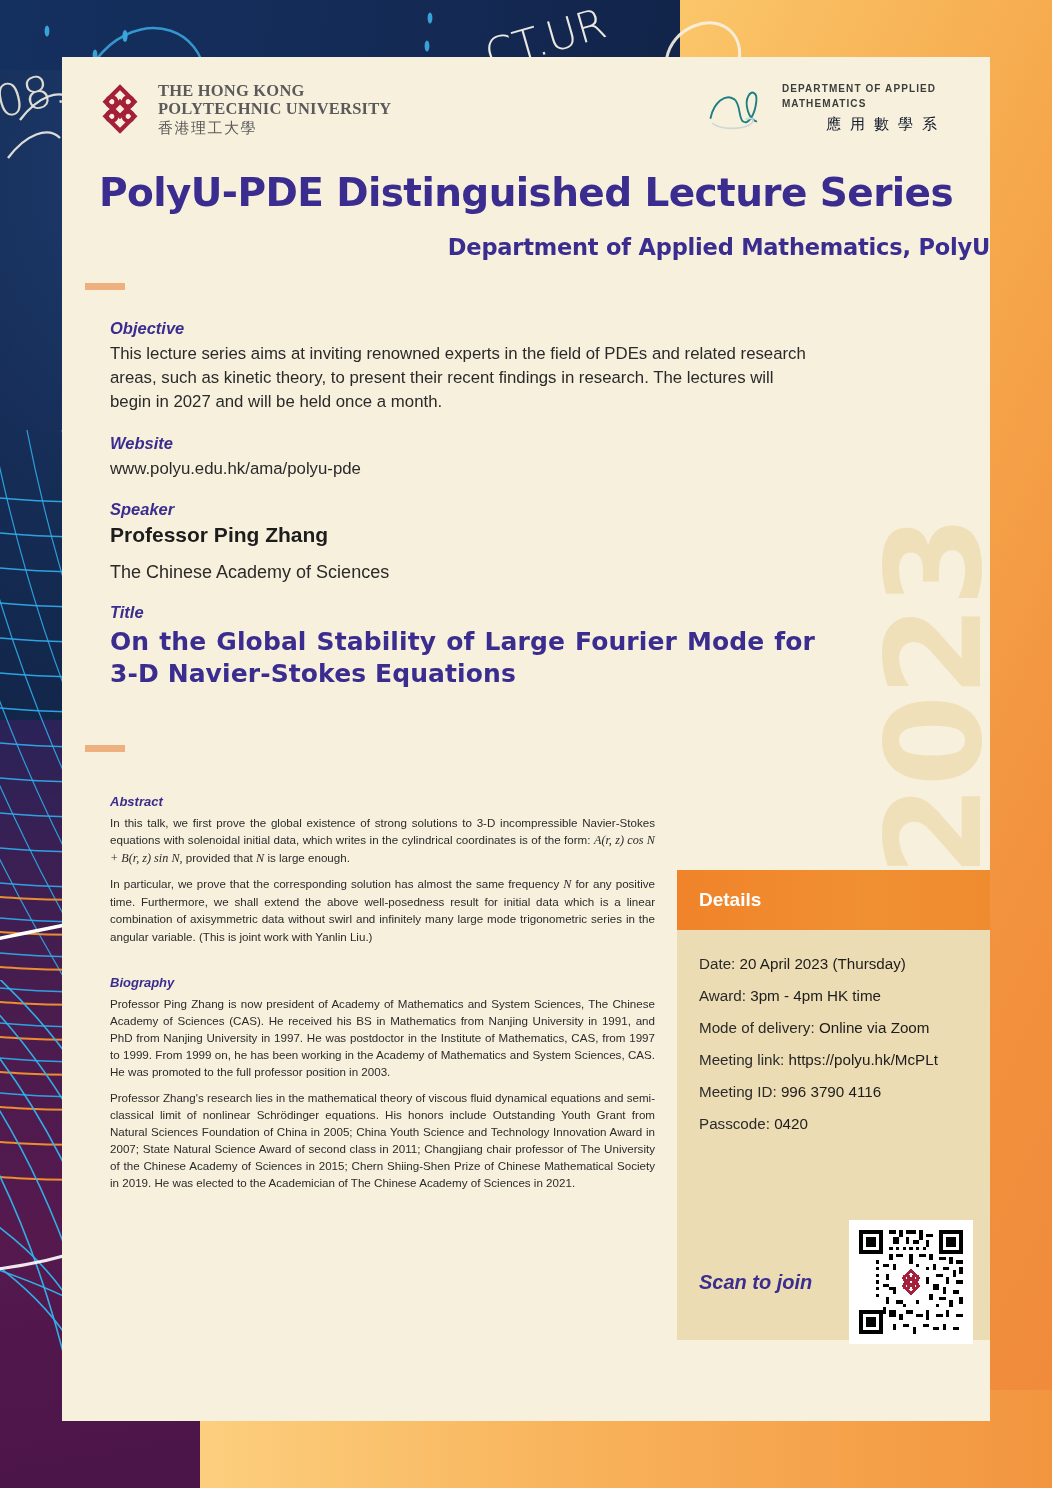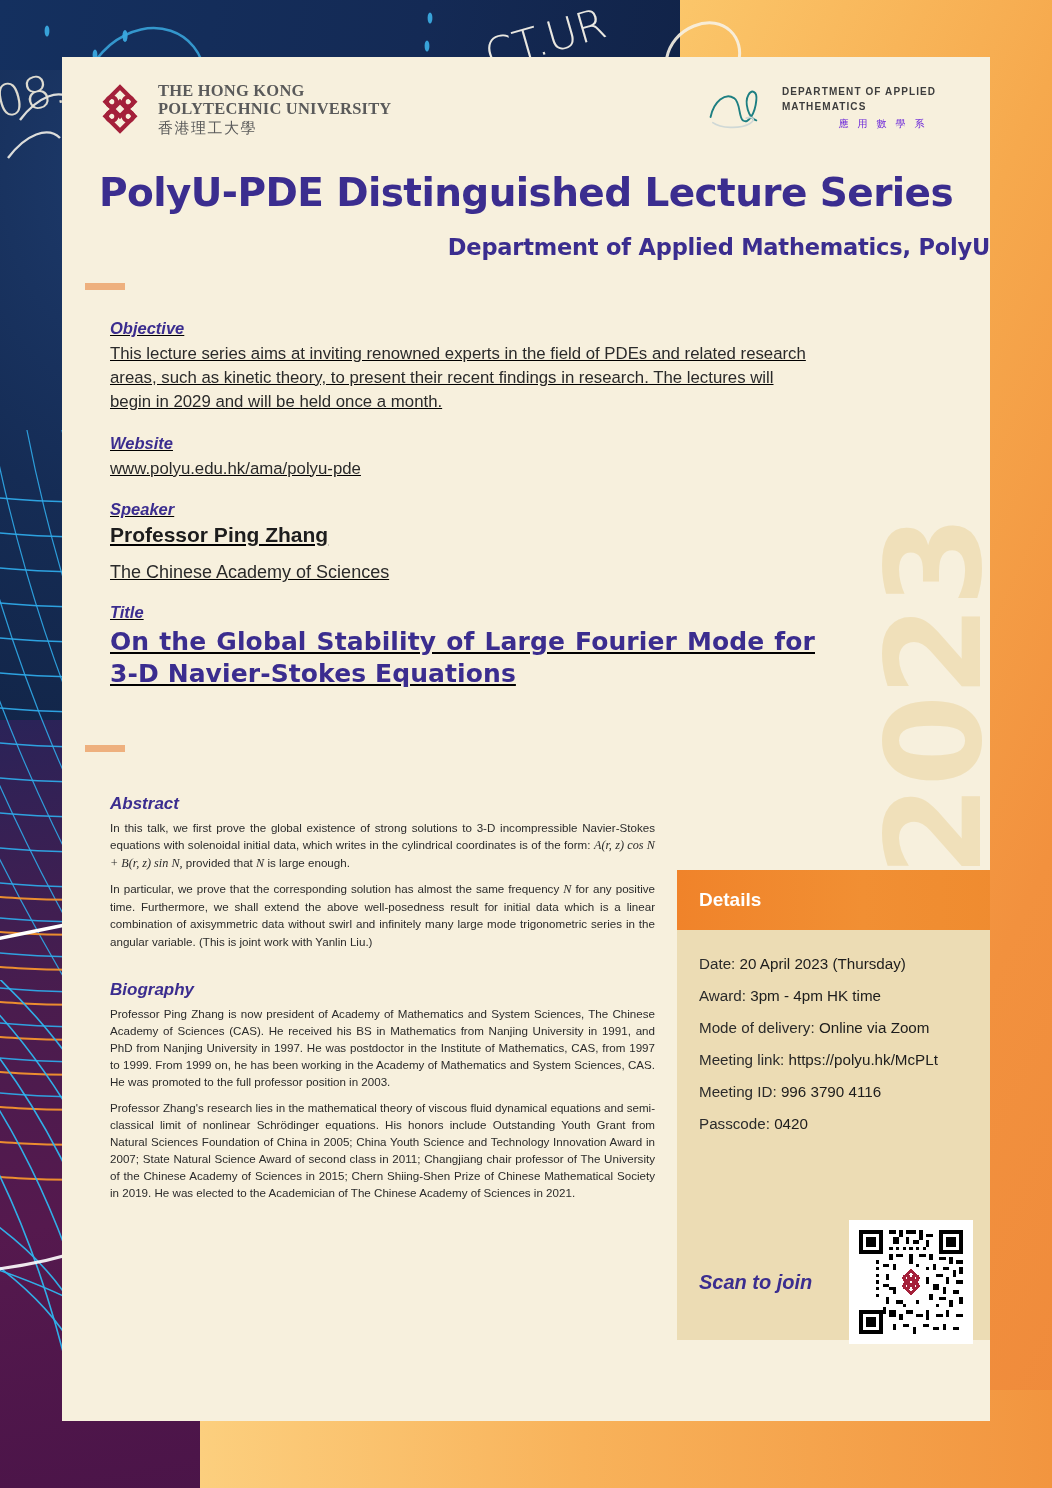--- a/index.html
+++ b/index.html
@@ -80,21 +80,21 @@
     font-size:16.5px; color:#5a5a5a; letter-spacing:.2px;
     font-variant: small-caps; font-weight:600;
   }
   .polyu-cn { font-size:15px; color:#5a5a5a; letter-spacing:1.5px; margin-top:1px;
     font-family:"DejaVu Sans", sans-serif; }
 
   .ama-logo { position:absolute; left:643px; top:24px; display:flex; align-items:center; gap:10px; }
   .ama-mark { width:78px; height:52px; }
   .ama-txt { line-height:1.5; }
   .ama-en { font-size:10px; color:#3d3d3d; letter-spacing:1.1px; font-weight:600; }
-  .ama-cn { font-size:10px; color:#6d28d9; letter-spacing:9px; text-align:center;
+  .ama-cn { font-size:15px; color:#0f172a; letter-spacing:9px; text-align:center;
     font-family:"DejaVu Sans", sans-serif; margin-top:2px; }
 
   
   .main-title {
     position:absolute; left:0; top:113px; width:928px; text-align:center;
     font-size:39px; font-weight:800; color:#3b2d8f; letter-spacing:-.6px;
     font-family:"DejaVu Sans", sans-serif;
   }
   .sub-title {
     position:absolute; left:0; top:177px; width:928px; text-align:right;
@@ -108,33 +108,33 @@
   
   .sec-label {
     font-size:16.5px; font-weight:700; font-style:italic; color:#3b2d8f;
     margin-bottom:4px; font-family:"Liberation Sans", sans-serif;
   }
   .body-col { position:absolute; left:48px; top:262px; width:705px; }
   .para {
     font-size:16.8px; color:#2a2a2a; line-height:1.42;
     font-family:"Liberation Sans", sans-serif;
   }
-  .blk { margin-bottom:20px;text-decoration:underline; }
+  .blk { margin-bottom:20px; }
   .speaker-name { font-size:21px; font-weight:700; color:#1d1d1d; margin-top:2px; }
   .speaker-aff { font-size:18px; color:#2a2a2a; margin-top:15px; }
   .talk-title {
     font-size:25px; font-weight:800; color:#3b2d8f; line-height:1.28;
     text-align:justify; text-align-last:left; letter-spacing:.1px;
     font-family:"DejaVu Sans", sans-serif; margin-top:2px;
   }
 
   
   .low-col { position:absolute; left:48px; top:737px; width:545px; }
   .low-label {
-    font-size:17px; font-weight:700; font-style:italic; color:#3b2d8f;
+    font-size:13px; font-weight:700; font-style:italic; color:#3b2d8f;
     margin-bottom:5px;
   }
   .low-para {
     font-size:11.6px; color:#2b2b2b; line-height:1.48; text-align:justify;
     margin-bottom:8px;
   }
   .low-para i { font-style:italic; font-family:"Liberation Serif", serif; font-size:12.2px; }
   .gap { height:22px; }
 
   
@@ -292,21 +292,21 @@
 
     <div class="main-title">PolyU-PDE Distinguished Lecture Series</div>
     <div class="sub-title">Department of Applied Mathematics, PolyU</div>
     <div class="rule rule-1"></div>
     <div class="rule rule-2"></div>
 
     <div class="body-col">
 
       <div class="blk">
         <div class="sec-label">Objective</div>
-        <div class="para">This lecture series aims at inviting renowned experts in the field of PDEs and related research areas, such as kinetic theory, to present their recent findings in research. The lectures will begin in 2029 and will be held once a month.</div>
+        <div class="para">This lecture series aims at inviting renowned experts in the field of PDEs and related research areas, such as kinetic theory, to present their recent findings in research. The lectures will begin in 2027 and will be held once a month.</div>
       </div>
 
       <div class="blk">
         <div class="sec-label">Website</div>
         <div class="para">www.polyu.edu.hk/ama/polyu-pde</div>
       </div>
 
       <div class="blk">
         <div class="sec-label">Speaker</div>
         <div class="speaker-name">Professor Ping Zhang</div>

